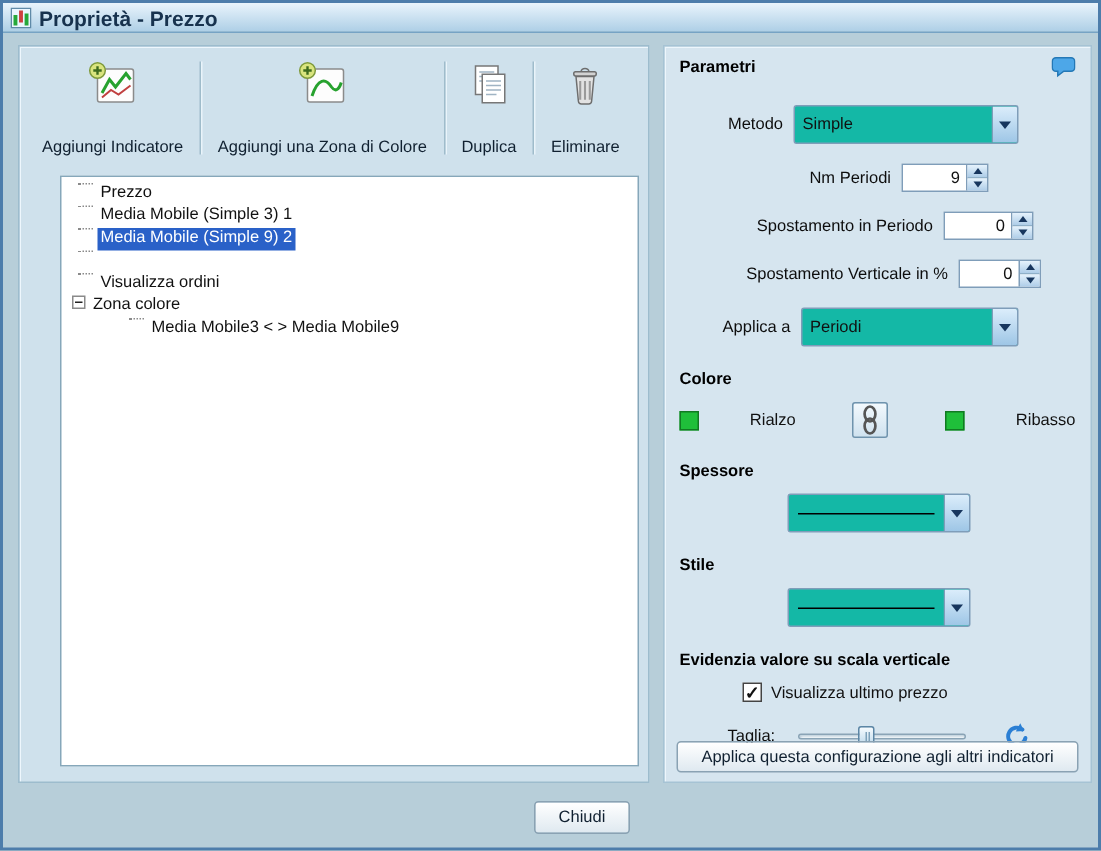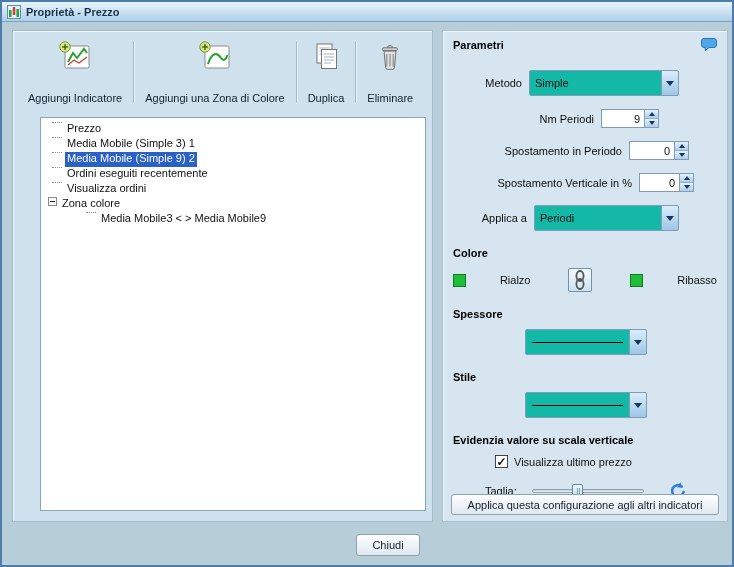--- a/index.html
+++ b/index.html
@@ -9,21 +9,21 @@
     background:#b7ced9;border:2px solid #4d7dab;
     font-family:"Liberation Sans",sans-serif;font-size:11px;color:#111;
     overflow:hidden;
   }
   
   .titlebar{
     height:20px;display:flex;align-items:center;gap:5px;padding:0 5px;
     background:linear-gradient(#e9f4fc,#aecfe6);
     border-bottom:1px solid #76a3c4;
   }
-  .title-text{font-weight:bold;color:#17324e;font-size:11px;}
+  .title-text{font-weight:bold;color:#17324e;font-size:14px;}
   .title-icon svg{display:block;}
   
   .left-panel{
     position:absolute;left:10px;top:28px;width:421px;height:492px;
     background:#cfe1ec;border:1px solid #9dbccd;
     box-shadow:inset 1px 1px 0 #eef7fd;
   }
   .right-panel{
     position:absolute;left:440px;top:28px;width:286px;height:492px;
     background:#d6e5ef;border:1px solid #a6c3d4;
@@ -191,21 +191,20 @@
       <div class="tree-item">
         <span class="tconn"></span>
         <span class="tlabel">Media Mobile (Simple 3) 1</span>
       </div>
       <div class="tree-item">
         <span class="tconn"></span>
         <span class="tlabel selected">Media Mobile (Simple 9) 2</span>
       </div>
       <div class="tree-item">
         <span class="tconn"></span>
-        <span class="tlabel">Ordini eseguiti recentemente</span>
       </div>
       <div class="tree-item">
         <span class="tconn"></span>
         <span class="tlabel">Visualizza ordini</span>
       </div>
       <div class="tree-item">
         <span class="texp"></span>
         <span class="tlabel">Zona colore</span>
       </div>
       <div class="tree-item">

